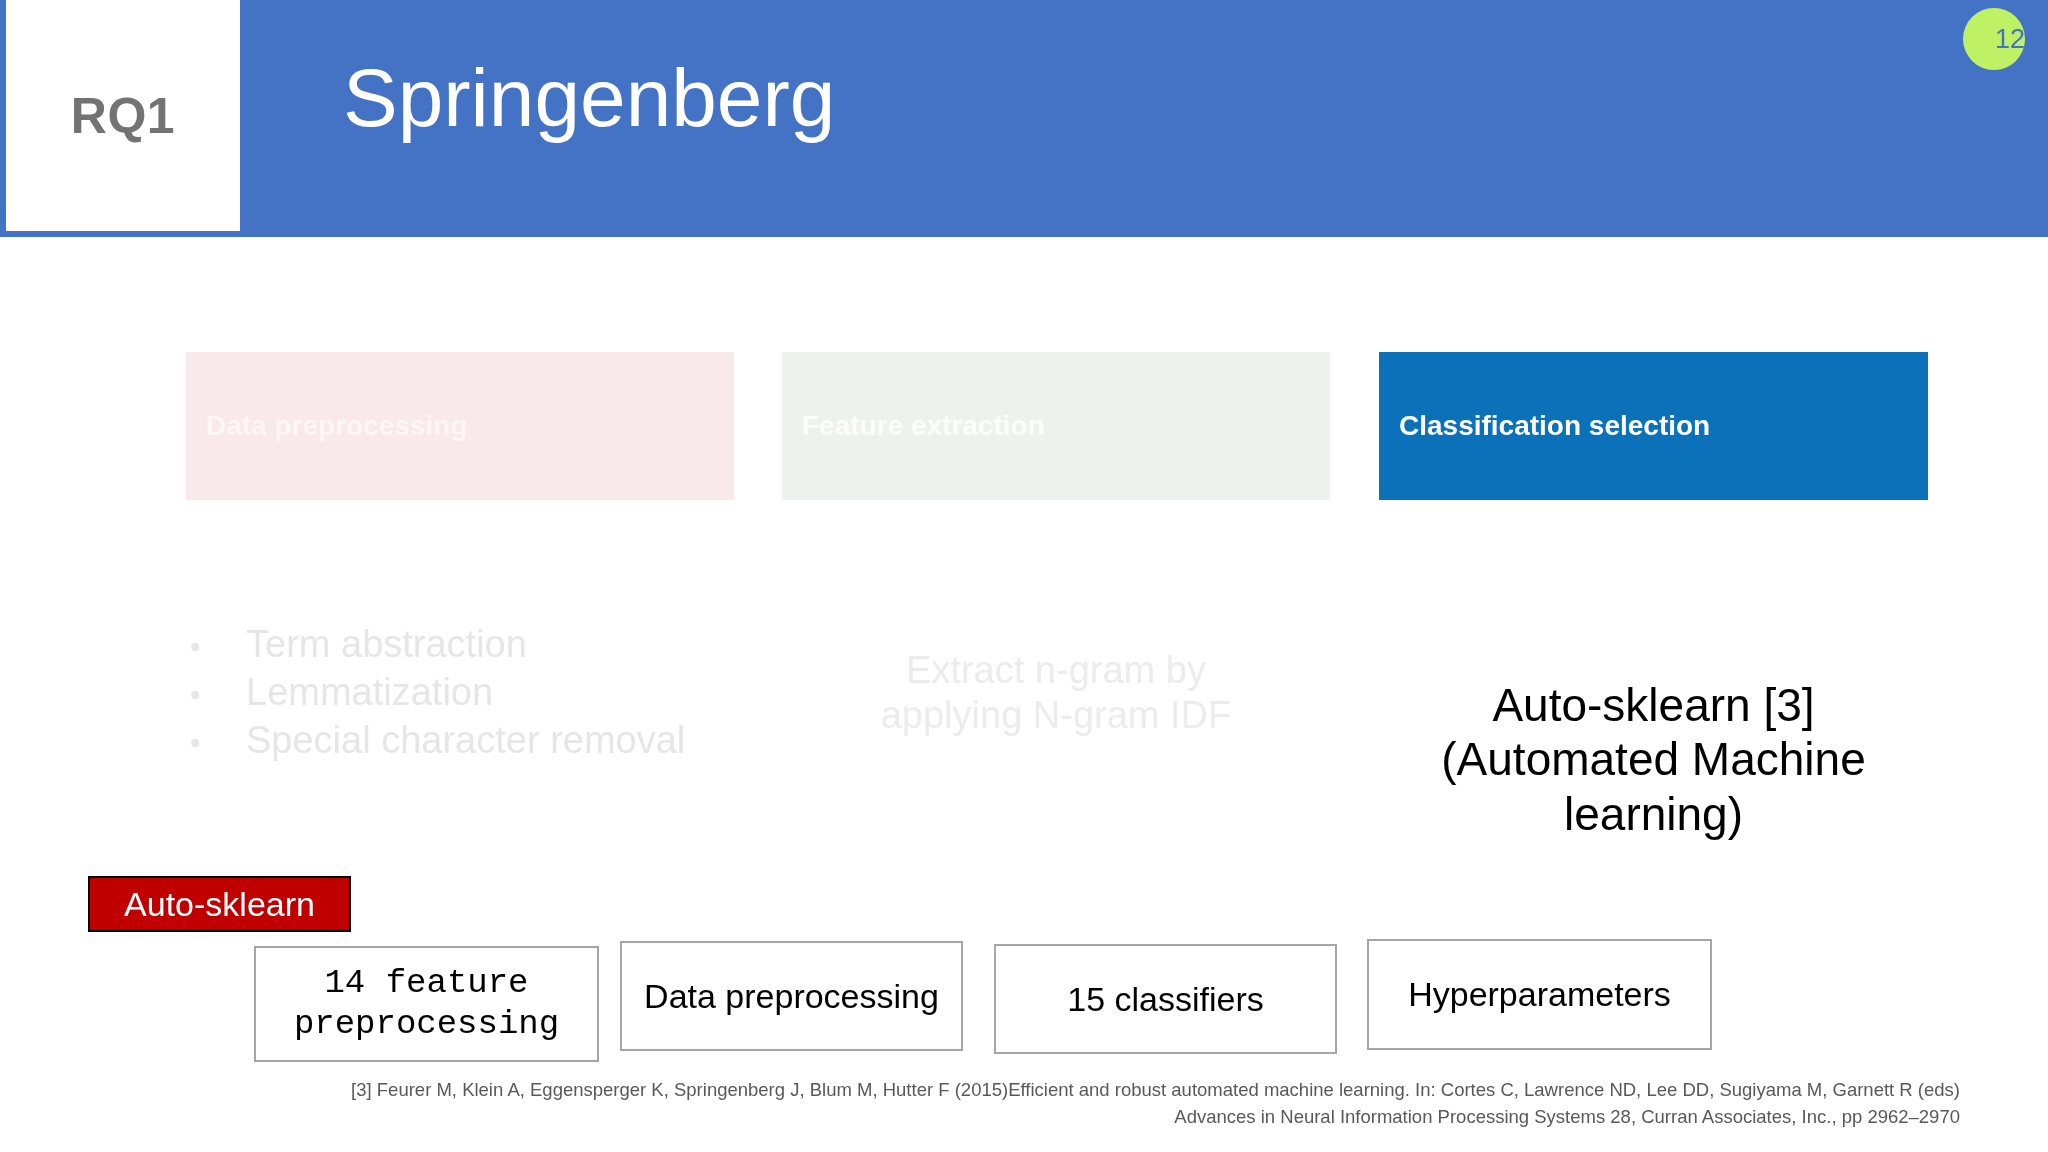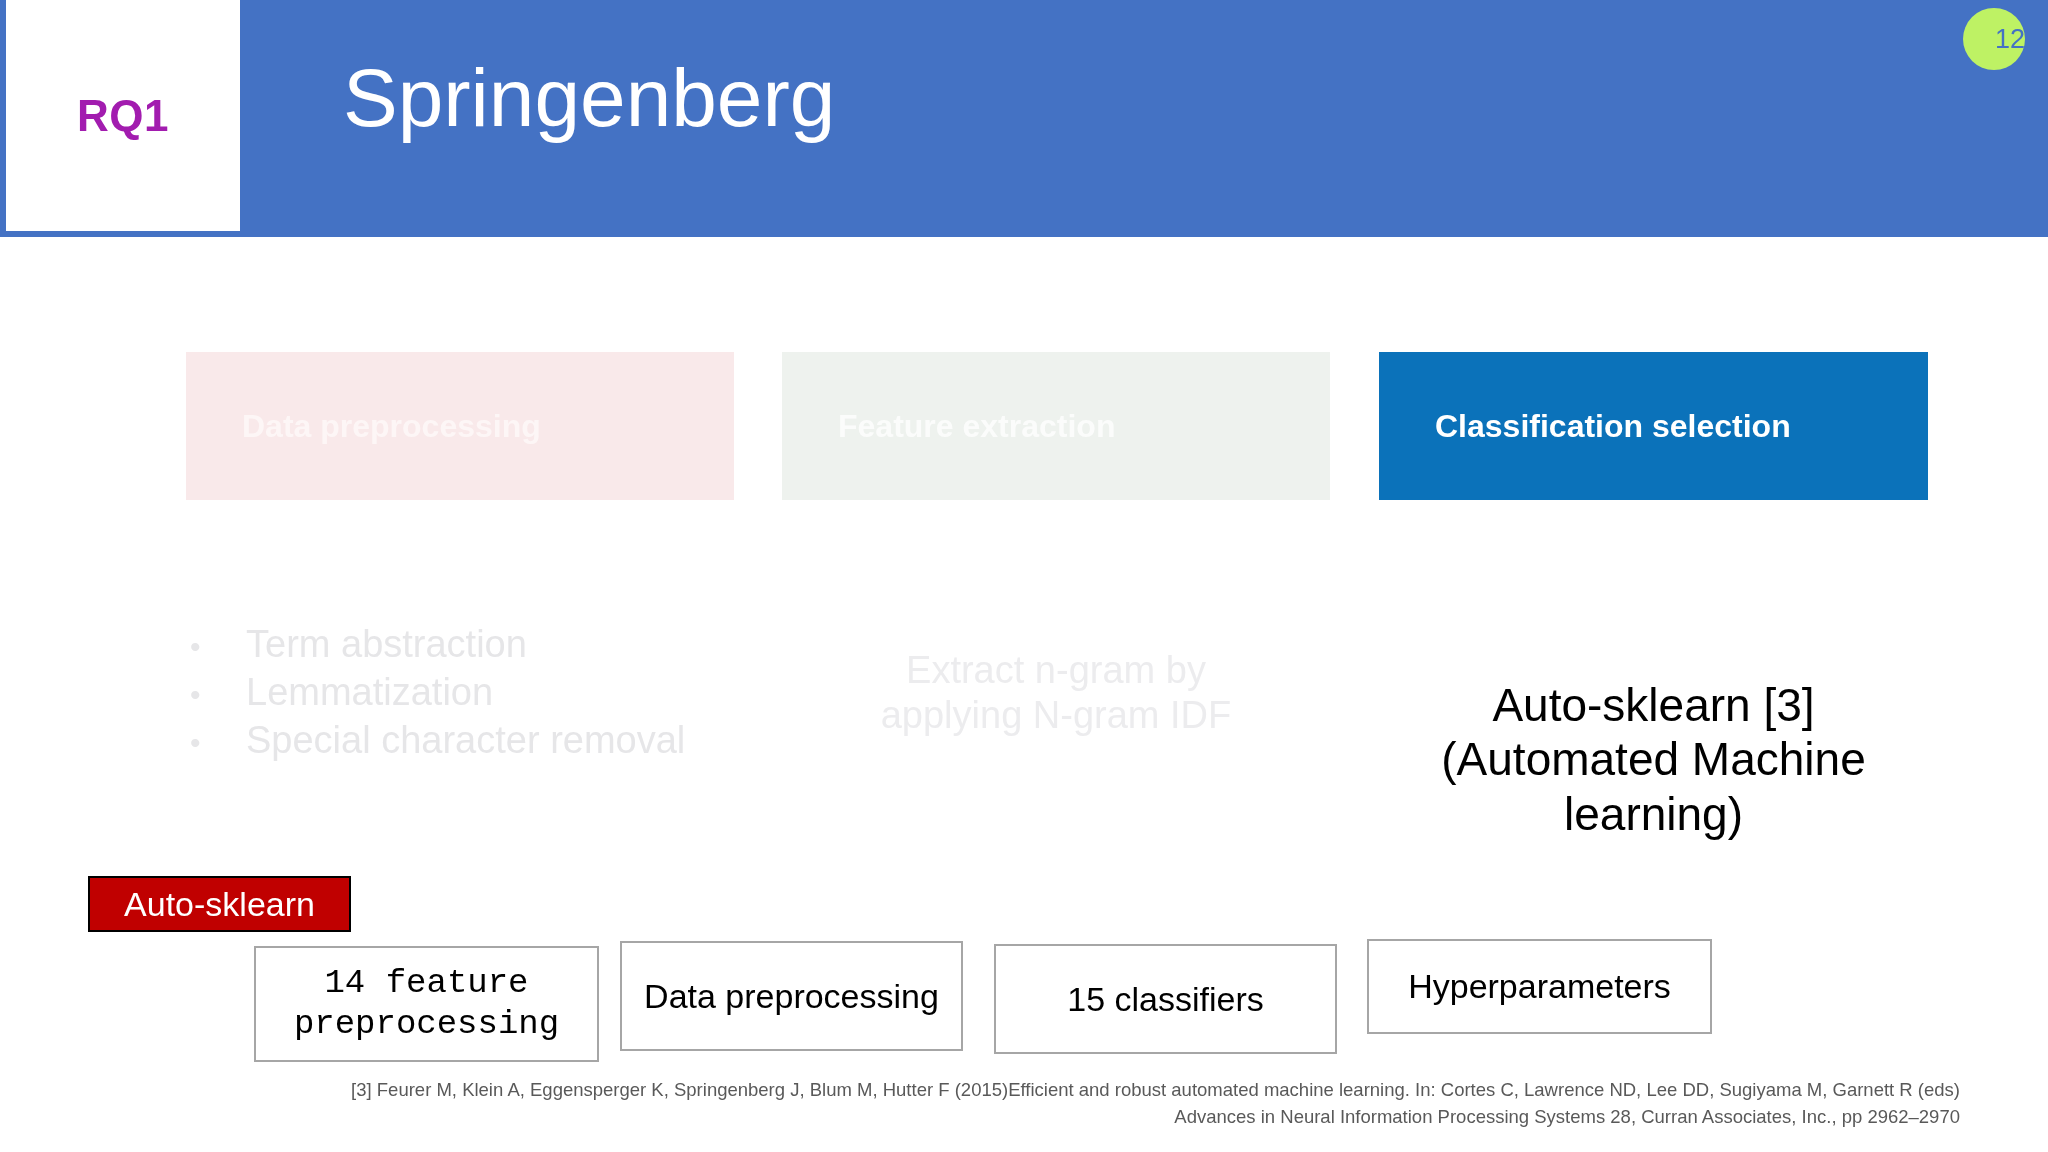--- a/index.html
+++ b/index.html
@@ -32,22 +32,22 @@
     left: 6px;
     top: 0px;
     width: 234px;
     height: 231px;
     background: #ffffff;
     display: flex;
     align-items: center;
     justify-content: center;
   }
   #rq-badge-label {
-    color: #a21caf;
-    font-size: 44px;
+    color: #737373;
+    font-size: 50px;
     font-weight: bold;
     letter-spacing: 0.5px;
     text-align: right;
   }
   #slide-title {
     position: absolute;
     left: 343px;
     top: 57px;
     color: #ffffff;
     font-size: 82px;
@@ -75,23 +75,23 @@
 
   
   .stage-box {
     position: absolute;
     top: 352px;
     height: 148px;
     display: flex;
     align-items: center;
   }
   .stage-label {
-    font-size: 32px;
+    font-size: 28px;
     font-weight: bold;
-    padding-left: 56px;
+    padding-left: 20px;
     white-space: nowrap;
   }
   #stage-box-0 { left: 186px;  width: 548px; background: #f9e9ea; }
   #stage-box-0 .stage-label { color: #fdf6f6; }
   #stage-box-1 { left: 782px;  width: 548px; background: #eef2ee; }
   #stage-box-1 .stage-label { color: #fbfcfb; }
   #stage-box-2 { left: 1379px; width: 549px; background: #0b72ba; }
   #stage-box-2 .stage-label { color: #ffffff; }
 
   
@@ -170,21 +170,21 @@
     text-align: center;
   }
   .component-label {
     font-size: 34px;
     color: #000000;
     line-height: 1.2;
   }
   #component-box-0 { left: 254px;  top: 946px; width: 345px; height: 116px; font-family: Liberation Mono, monospace; }
   #component-box-1 { left: 620px;  top: 941px; width: 343px; height: 110px; }
   #component-box-2 { left: 994px;  top: 944px; width: 343px; height: 110px; }
-  #component-box-3 { left: 1367px; top: 939px; width: 345px; height: 95px; }
+  #component-box-3 { left: 1367px; top: 939px; width: 345px; height: 111px; }
 
   
   #reference {
     position: absolute;
     left: 300px;
     top: 1077px;
     width: 1660px;
     text-align: right;
     font-size: 18.5px;
     color: #595959;

